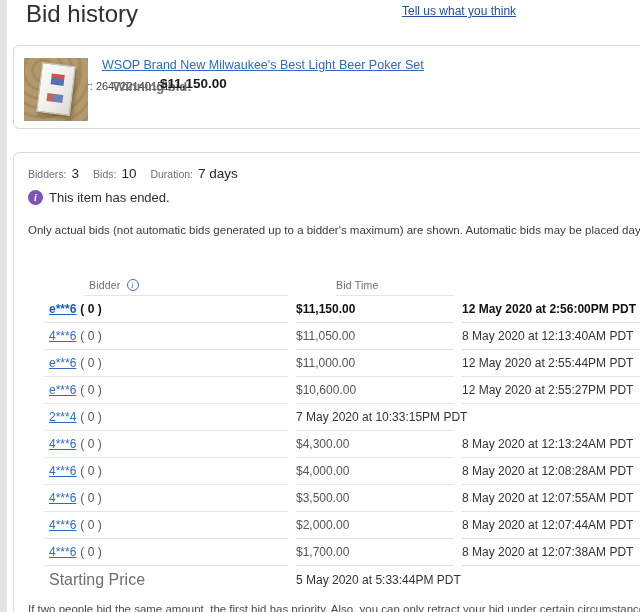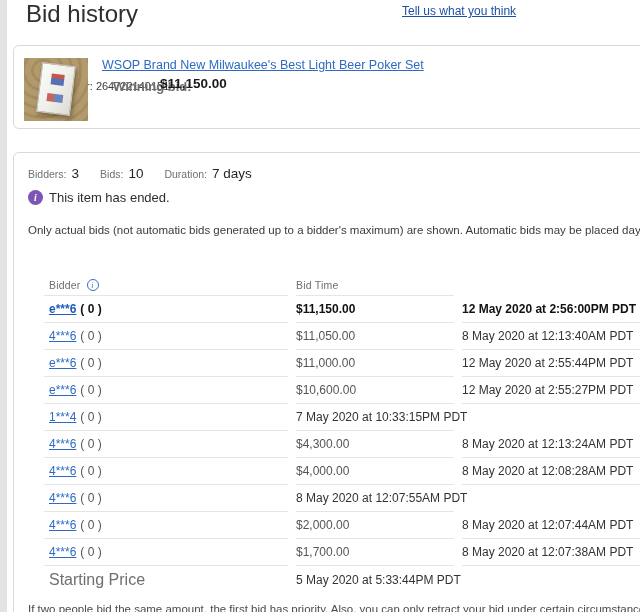--- a/index.html
+++ b/index.html
@@ -35,38 +35,38 @@
   .case-label1 { position:absolute; left:10px; top:9px; width:13px; height:11px;
     background:linear-gradient(#c03a2e 0 40%, #3a5ba8 40% 100%); opacity:.85; }
   .case-label2 { position:absolute; left:8px; top:29px; width:16px; height:8px;
     background:linear-gradient(90deg,#b8433a 0 45%, #4a6cb4 45% 100%); opacity:.8; }
 
   .item-title-link { position:absolute; left:88px; top:12px; font-size:12.5px;
     color:var(--link-blue); text-decoration:underline; cursor:pointer; }
   .winning-label { position:absolute; left:99px; top:33px; font-size:13px; color:var(--label-gray);font-weight:bold; }
   .winning-value { position:absolute; left:146px; top:30px; font-size:13.5px; font-weight:bold; color:#191919; }
 
-  .stats-row { position:absolute; left:14px; top:13px; display:flex; align-items:center; gap:21px; white-space:nowrap; }
+  .stats-row { position:absolute; left:14px; top:13px; display:flex; align-items:center; gap:14px; white-space:nowrap; }
   .stat-pair { display:flex; align-items:baseline; gap:5px; }
   .stat-label { font-size:10.5px; color:var(--label-gray); }
   .stat-value { font-size:13.5px; color:#262626; }
 
   .ended-row { position:absolute; left:14px; top:37px; display:flex; align-items:center; gap:6px; }
   .info-circle { width:15px; height:15px; border-radius:50%; background:var(--info-purple);
     color:#fff; font-size:10px; font-style:italic; font-weight:bold;
     display:flex; align-items:center; justify-content:center; font-family:"Liberation Serif", serif; }
   .ended-text { font-size:13px; color:#2e2e2e; }
 
   .auto-note { position:absolute; left:14px; top:71px; font-size:11.5px; color:#3a3a3a; white-space:nowrap; }
 
   .bid-table { position:absolute; left:30px; top:122px; width:608px; }
   .trow { display:grid; grid-template-columns:244px 158px 1fr; column-gap:8px; align-items:center; }
   .thead-row { height:21px; }
   .thead-row > div { height:100%; display:flex; align-items:center;
-    border-bottom:1px solid var(--row-sep); font-size:10.5px; color:var(--label-gray); letter-spacing:.2px; }
+    border-bottom:1px solid var(--row-sep); font-size:10.5px; color:var(--label-gray); letter-spacing:.2px;margin-left:40px; }
   .cell-pad { padding-left:5px; }
   .mini-info { width:12px; height:12px; margin-left:6px; border-radius:50%; border:1px solid #3d6cc0;
     color:#3d6cc0; font-size:8px; font-style:italic; display:inline-flex; align-items:center;
     justify-content:center; font-family:"Liberation Serif", serif; cursor:pointer; }
   .data-row { height:27px; }
   .data-row > div { height:100%; display:flex; align-items:center; border-bottom:1px solid var(--row-sep);
     font-size:12px; white-space:nowrap; overflow:visible; }
   .data-row.last > div { border-bottom:none; }
   .bidder-link { color:var(--link-blue); text-decoration:underline; cursor:pointer; }
   .feedback { color:#555; margin-left:4px; }
@@ -171,21 +171,21 @@
     <div class="cell-pad bidder-cell">
             <a class="bidder-link">e***6</a>
             <span class="feedback">( 0 )</span>
           </div>
     <div class="amount-cell">$10,600.00</div>
     <div class="time-cell">12 May 2020 at 2:55:27PM PDT</div>
   </div>
 
   <div class="trow data-row">
     <div class="cell-pad bidder-cell">
-            <a class="bidder-link">1***4</a>
+            <a class="bidder-link">2***4</a>
             <span class="feedback">( 0 )</span>
           </div>
     <div class="time-cell">7 May 2020 at 10:33:15PM PDT</div>
   </div>
 
   <div class="trow data-row">
     <div class="cell-pad bidder-cell">
             <a class="bidder-link">4***6</a>
             <span class="feedback">( 0 )</span>
           </div>
@@ -200,20 +200,21 @@
           </div>
     <div class="amount-cell">$4,000.00</div>
     <div class="time-cell">8 May 2020 at 12:08:28AM PDT</div>
   </div>
 
   <div class="trow data-row">
     <div class="cell-pad bidder-cell">
             <a class="bidder-link">4***6</a>
             <span class="feedback">( 0 )</span>
           </div>
+    <div class="amount-cell">$3,500.00</div>
     <div class="time-cell">8 May 2020 at 12:07:55AM PDT</div>
   </div>
 
   <div class="trow data-row">
     <div class="cell-pad bidder-cell">
             <a class="bidder-link">4***6</a>
             <span class="feedback">( 0 )</span>
           </div>
     <div class="amount-cell">$2,000.00</div>
     <div class="time-cell">8 May 2020 at 12:07:44AM PDT</div>

